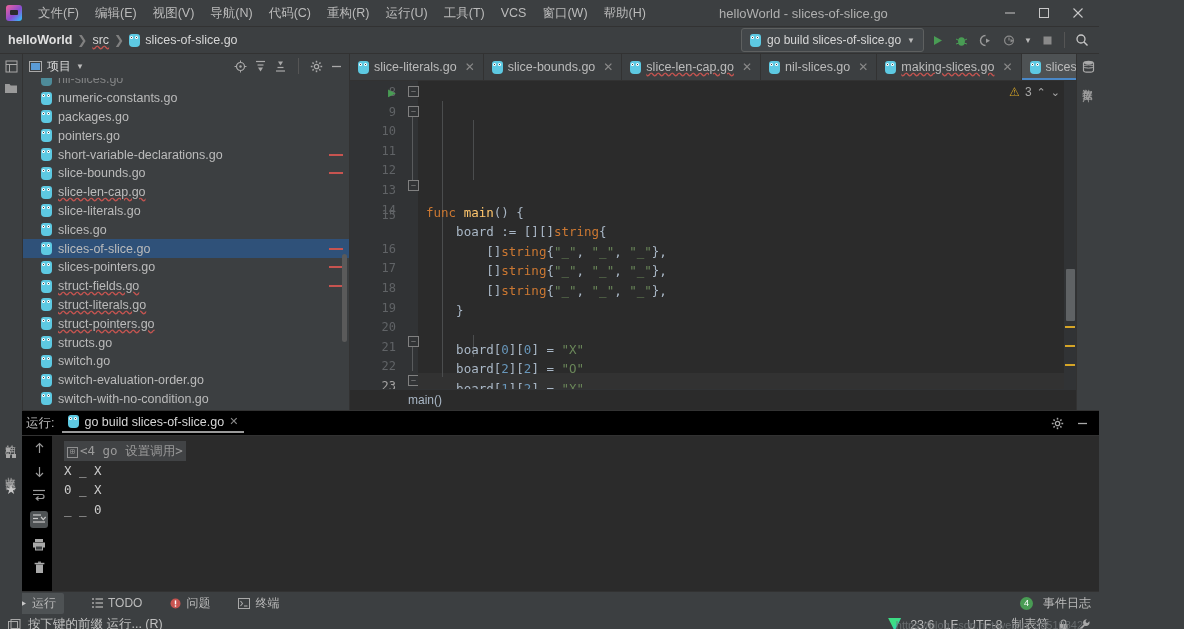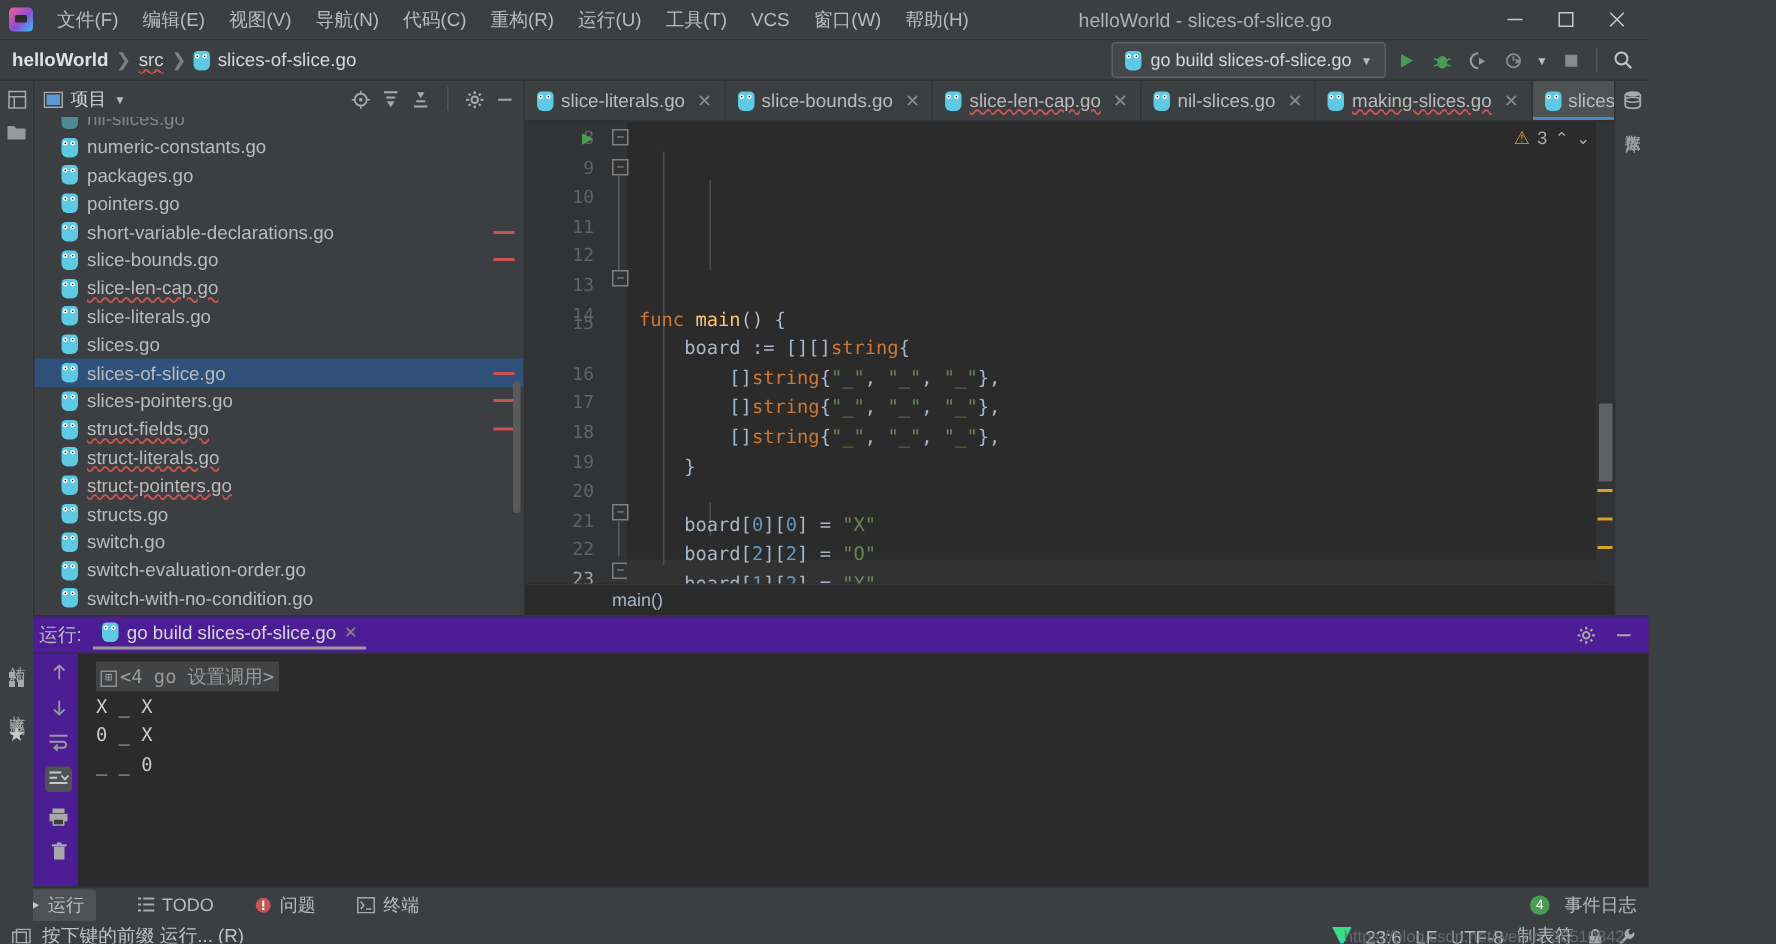--- a/index.html
+++ b/index.html
@@ -84,21 +84,21 @@
   .estk{position:absolute;right:1px;width:10px;height:2px;}
   .mini{position:absolute;right:1px;width:9px;background:#5f6264;border-radius:1px;}
   .insp{position:absolute;right:16px;top:4px;display:flex;align-items:center;gap:5px;font-size:12px;color:#a9a9a9;}
   .warnico{color:#d6a527;font-size:12px;}
   .bcbar{height:20px;background:#2b2b2b;display:flex;align-items:center;padding-left:58px;
          font-size:12px;color:#a9b7c6;border-top:1px solid #313335;}
   .rstrip{width:22px;background:#3c3f41;border-left:1px solid #323232;display:flex;flex-direction:column;
           align-items:center;padding-top:6px;gap:8px;}
 
   
-  .runwin{height:180px;background:#4c1d95;border-top:1px solid #323232;display:flex;flex-direction:column;}
+  .runwin{height:180px;background:#000000;border-top:1px solid #323232;display:flex;flex-direction:column;}
   .runhead{height:24px;display:flex;align-items:center;gap:8px;padding-left:26px;border-bottom:1px solid #323232;}
   .runhead .lab{font-size:12.5px;color:#bbbbbb;}
   .runtab{display:flex;align-items:center;gap:5px;font-size:12.5px;color:#d6d6d6;position:relative;padding:0 6px 3px;}
   .runtab:after{content:"";position:absolute;left:0;right:0;bottom:-1px;height:2px;background:#9a9a9a;}
   .runhead .hicons{margin-left:auto;display:flex;align-items:center;gap:12px;padding-right:10px;color:#a9a9a9;}
   .runbody{flex:1;display:flex;min-height:0;}
   .runtools{width:26px;display:flex;flex-direction:column;align-items:center;padding-top:6px;gap:11px;}
   .runtools2{width:26px;display:flex;flex-direction:column;align-items:center;padding-top:6px;gap:10px;}
   .console{flex:1;background:#2b2b2b;font-family:"DejaVu Sans Mono","Liberation Mono",monospace;
            font-size:12.5px;color:#bbbbbb;padding:5px 0 0 12px;line-height:19.5px;position:relative;}

